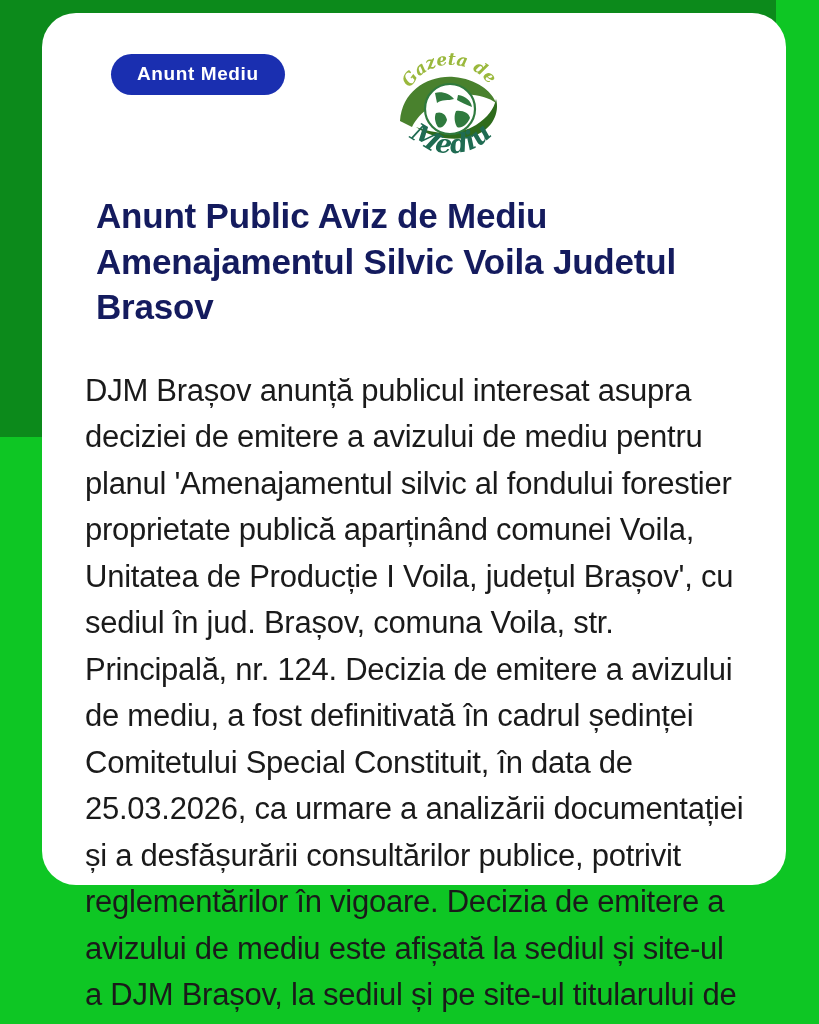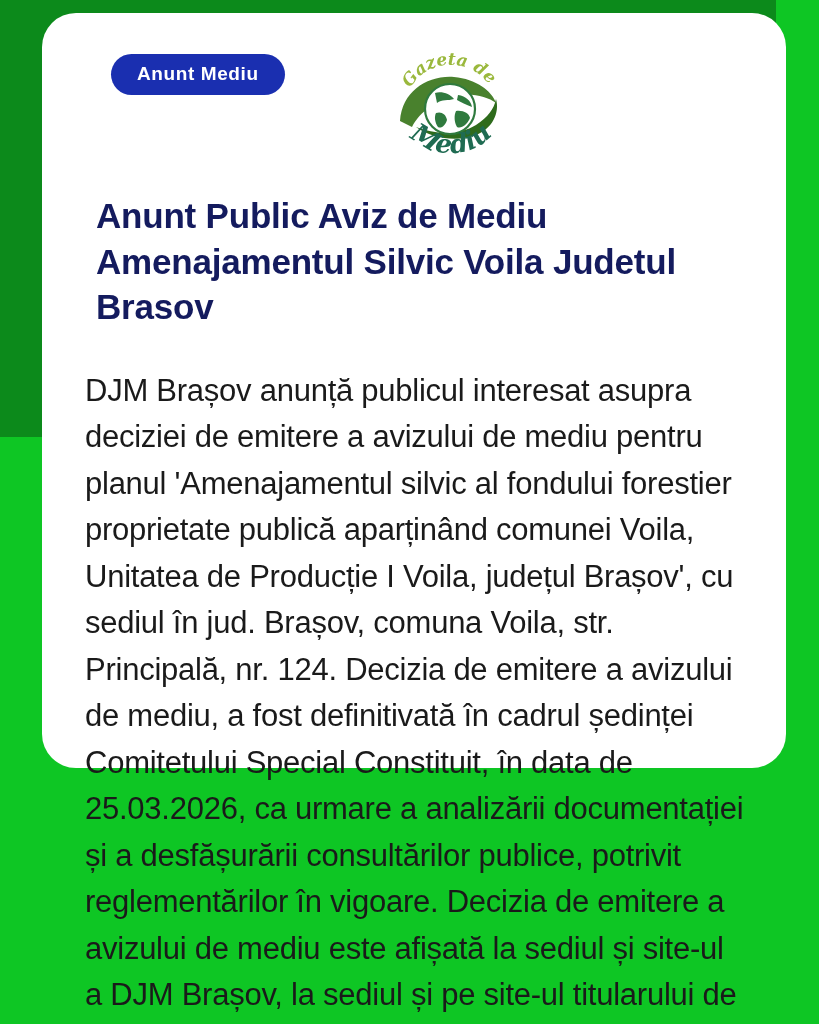--- a/index.html
+++ b/index.html
@@ -30,21 +30,21 @@
     height: 437px;
     background: #0c8a1b;
   }
 
   
   #card {
     position: absolute;
     left: 42px;
     top: 13px;
     width: 744px;
-    height: 755px;
+    height: 872px;
     background: #ffffff;
     border-radius: 34px;
     box-sizing: border-box;
     padding: 28px 40px 0 42px;
   }
 
   
   .header-row {
     position: relative;
     height: 120px;

